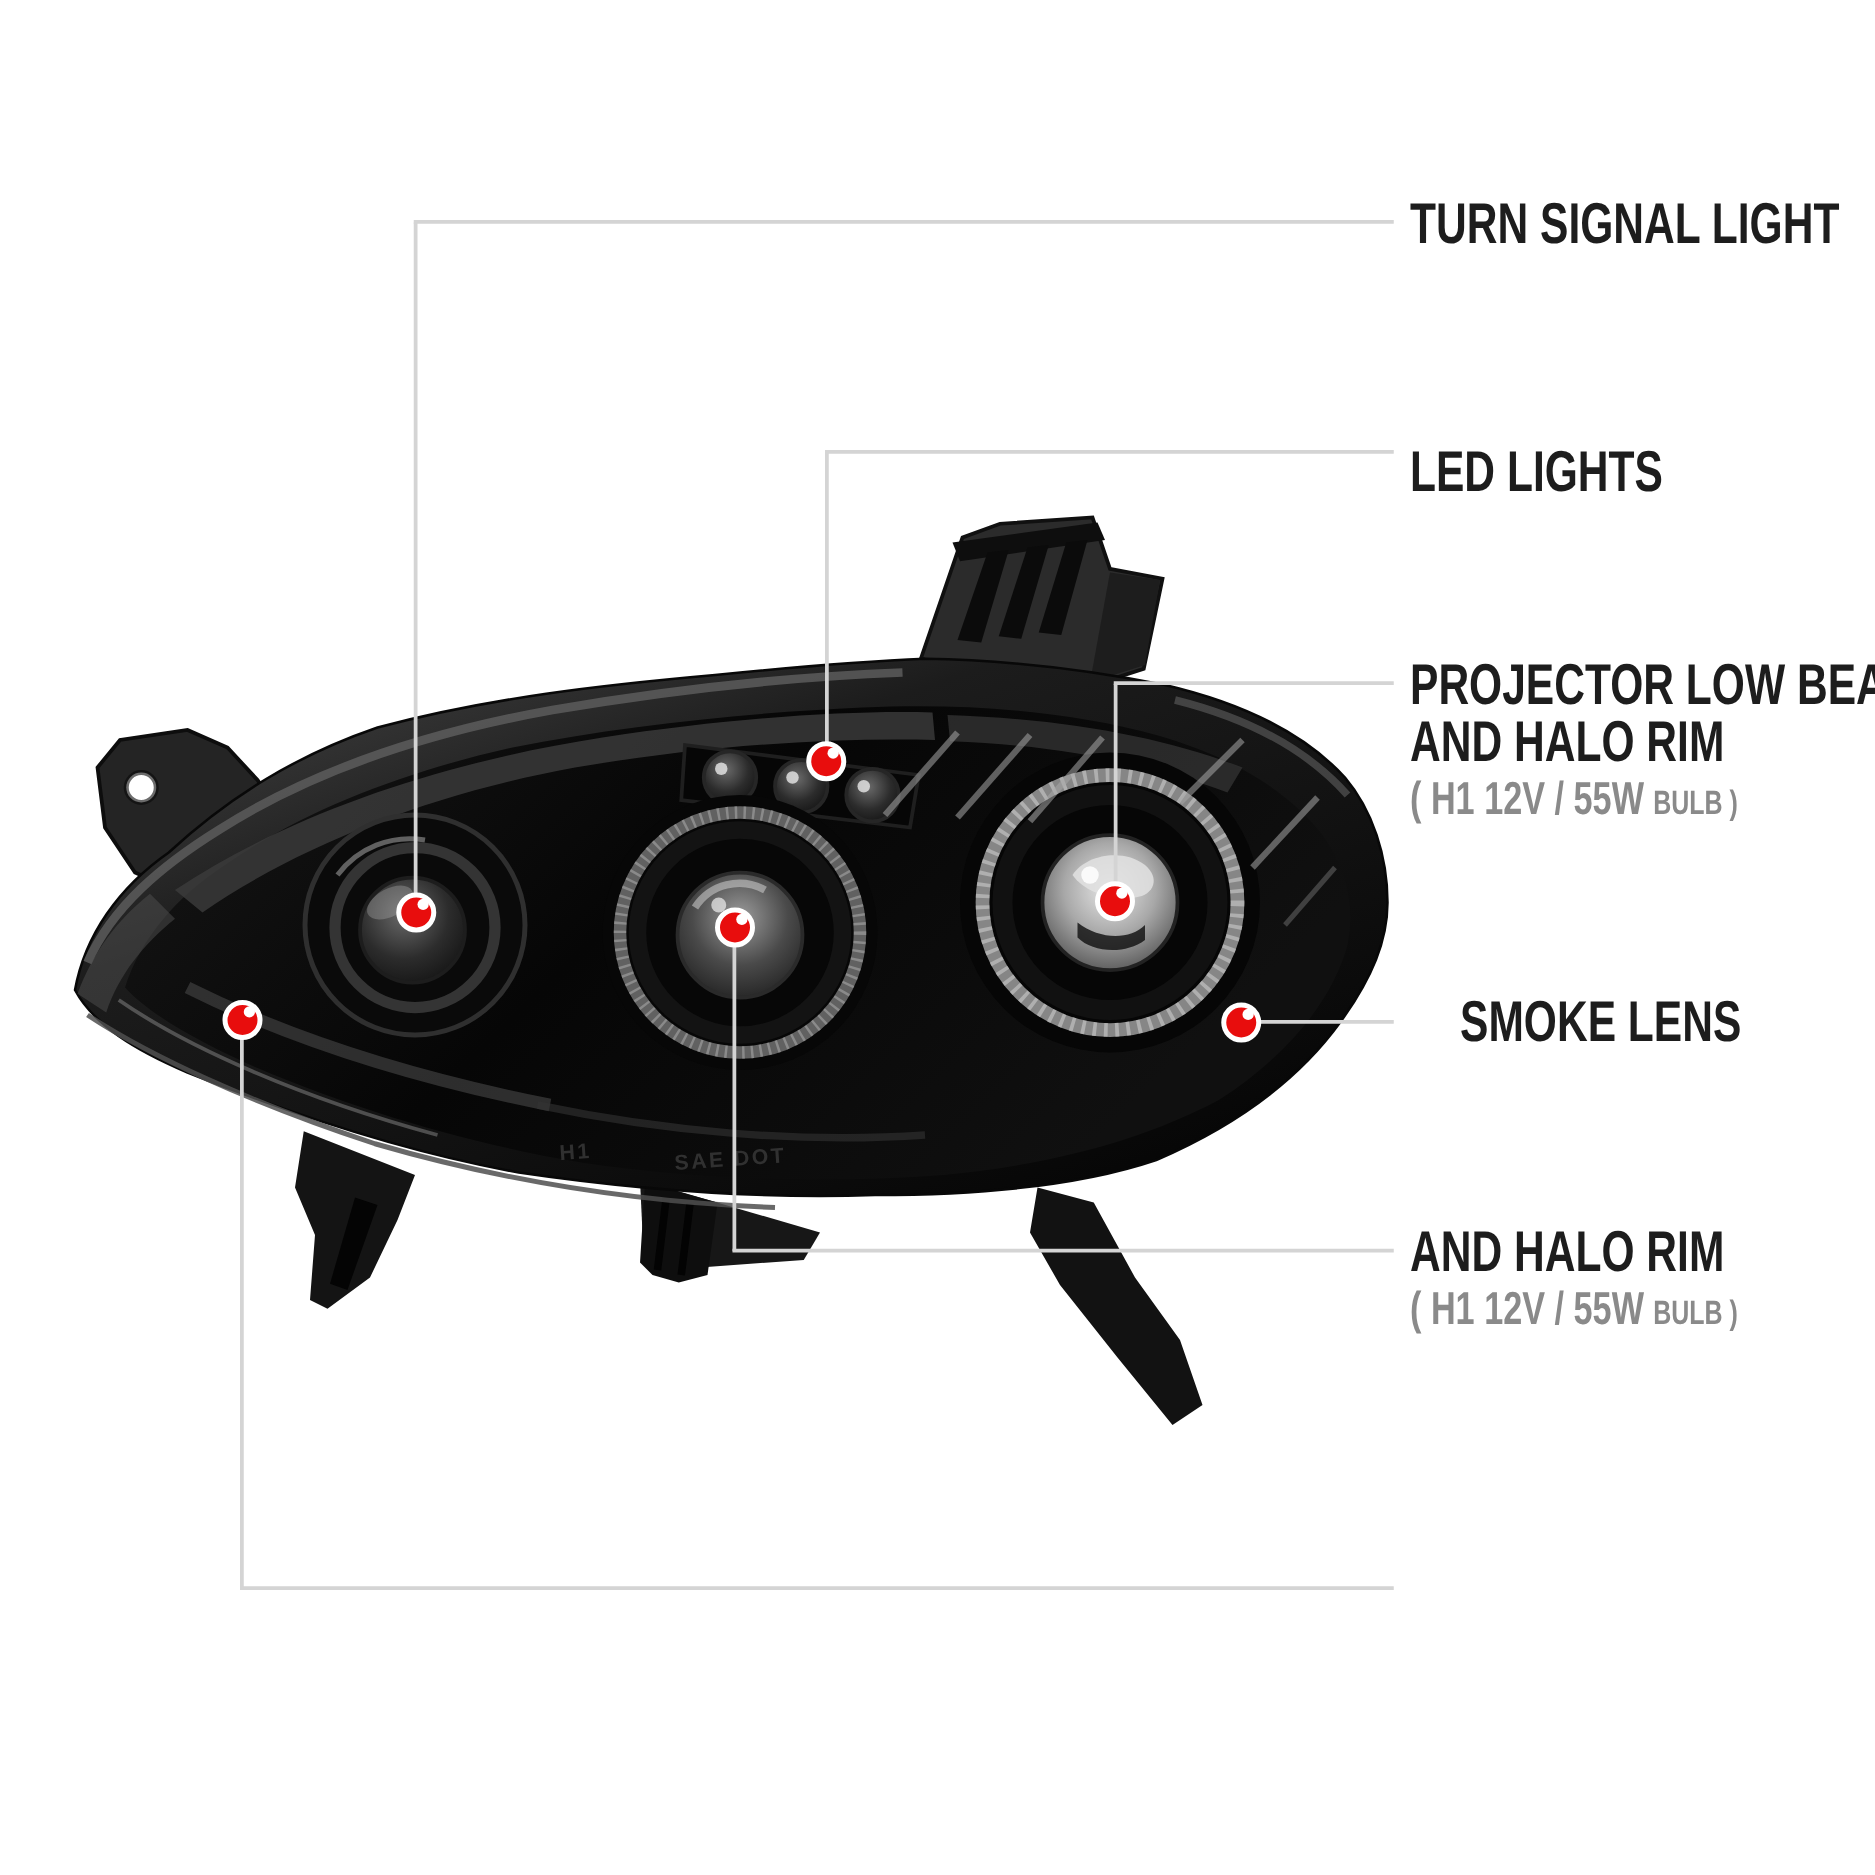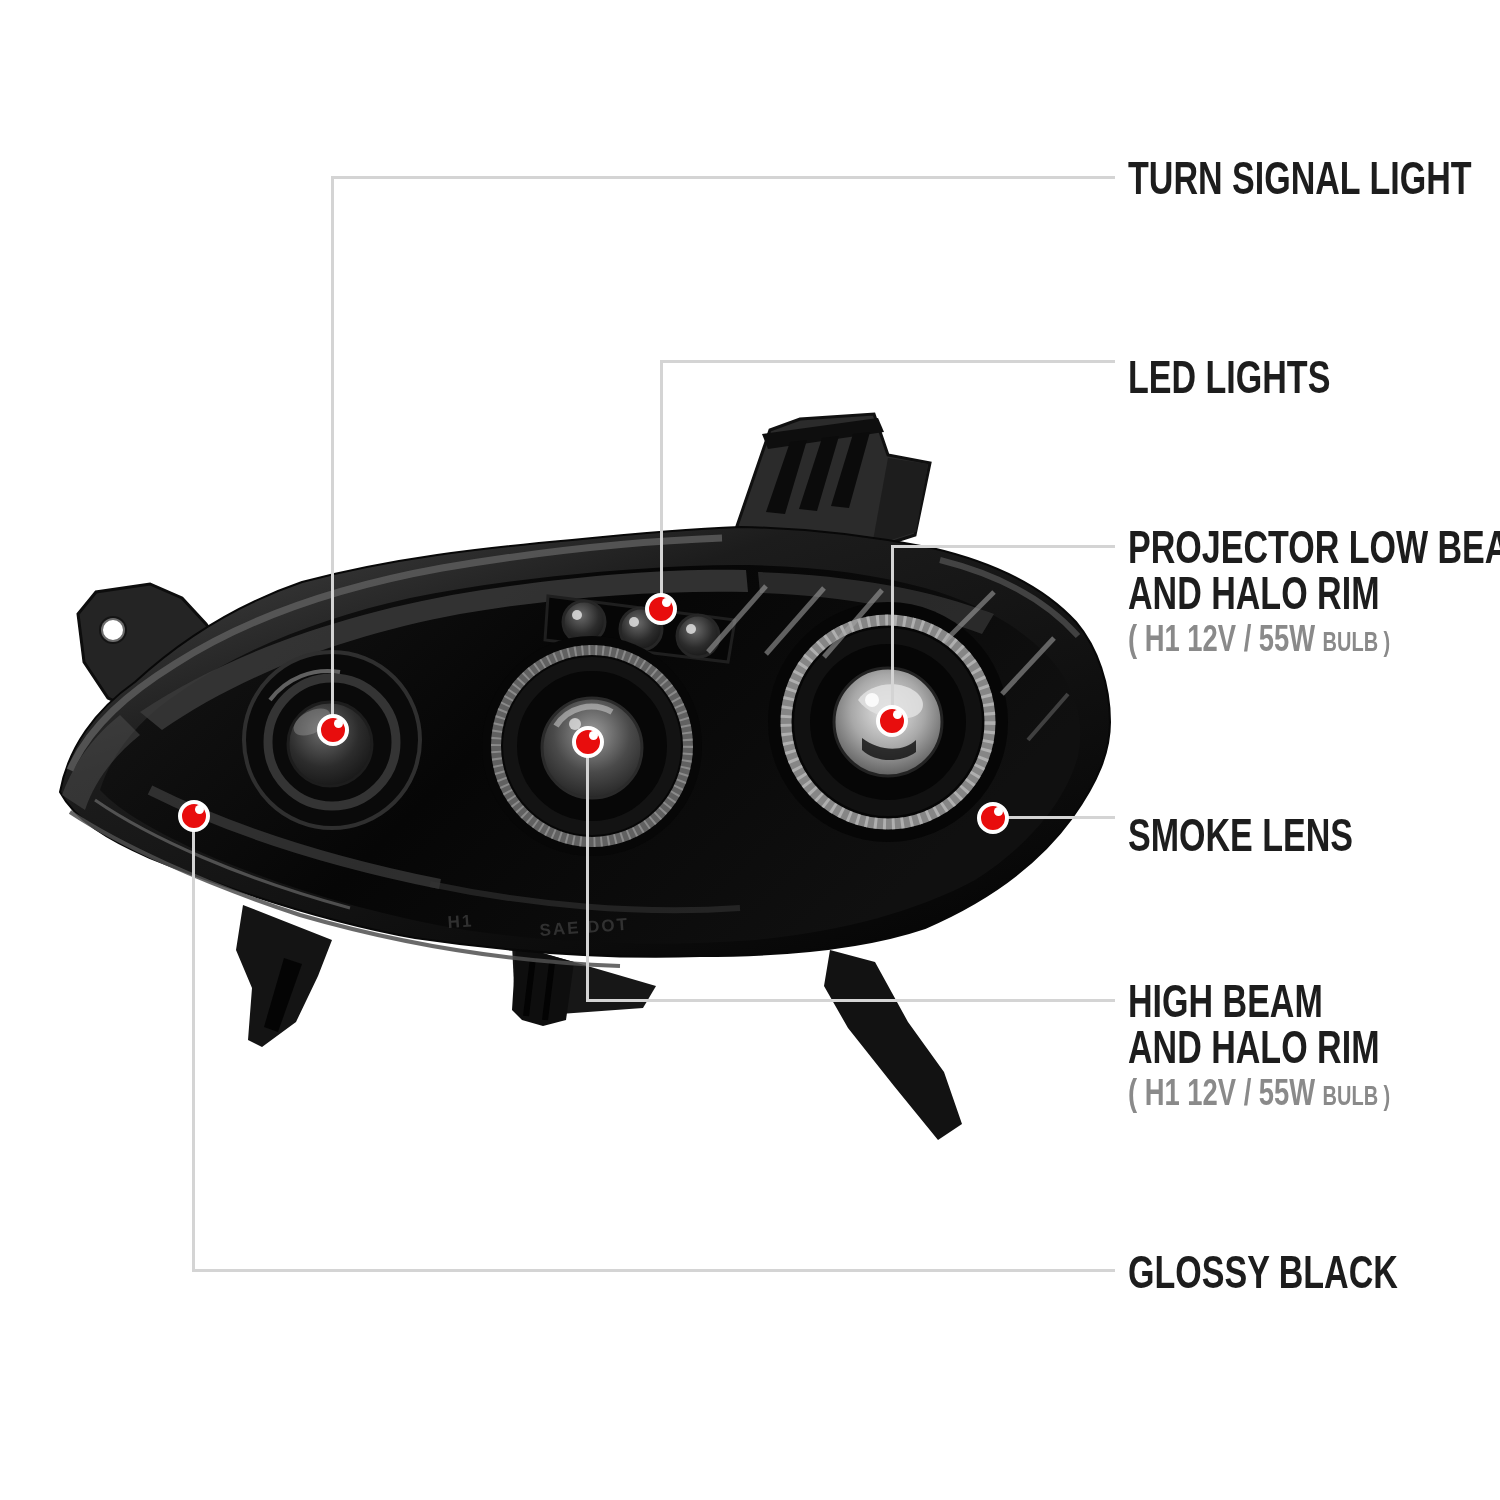--- a/index.html
+++ b/index.html
@@ -26,21 +26,21 @@
   .d3{left:977px;top:802px;} .d4{left:572px;top:726px;} .d5{left:178px;top:800px;}
 
   
   .clabel{position:absolute;left:1128px;color:#1d1d1d;z-index:4;
           font-weight:700;font-size:46px;line-height:54px;}
   .cnd{display:inline-block;transform:scaleX(.74);transform-origin:0 50%;white-space:nowrap;}
   .multi .l{height:46px;line-height:46px;}
   .spec{height:46px;line-height:46px;color:#8a8a8a;font-size:37px;font-weight:700;}
   .spec .ss{font-size:27px;margin-left:10px;}
   .lb0{top:151px;} .lb1{top:350px;} .lb2{top:524px;}
-  .lb3{top:808px;} .lb4{top:978px;} .lb5{top:1245px;}
+  .lb3{top:790px;margin-left:40px;} .lb4{top:978px;} .lb5{top:1245px;}
 
   .mark{font-family:"Liberation Sans",sans-serif;font-size:17px;letter-spacing:2px;
         fill:#4a4a4a;opacity:.6;font-weight:700;}
 </style>
 </head>
 <body>
 
 <div class="stage">
 
   <svg class="photo" viewBox="0 0 1500 1500">
@@ -227,24 +227,20 @@
     <div class="spec">
       <span class="cnd"><span>( H1  12V / 55W</span><span class="ss">BULB )</span></span>
     </div>
   </div>
 
   <div class="clabel lb3">
     <span class="cnd">SMOKE LENS</span>
   </div>
 
   <div class="clabel multi lb4">
-    <div class="l"><span class="cnd">HIGH BEAM</span></div>
     <div class="l"><span class="cnd">AND HALO RIM</span></div>
     <div class="spec">
       <span class="cnd"><span>( H1  12V / 55W</span><span class="ss">BULB )</span></span>
     </div>
   </div>
 
-  <div class="clabel lb5">
-    <span class="cnd">GLOSSY BLACK</span>
-  </div>
 
 </div>
 
 </body></html>

